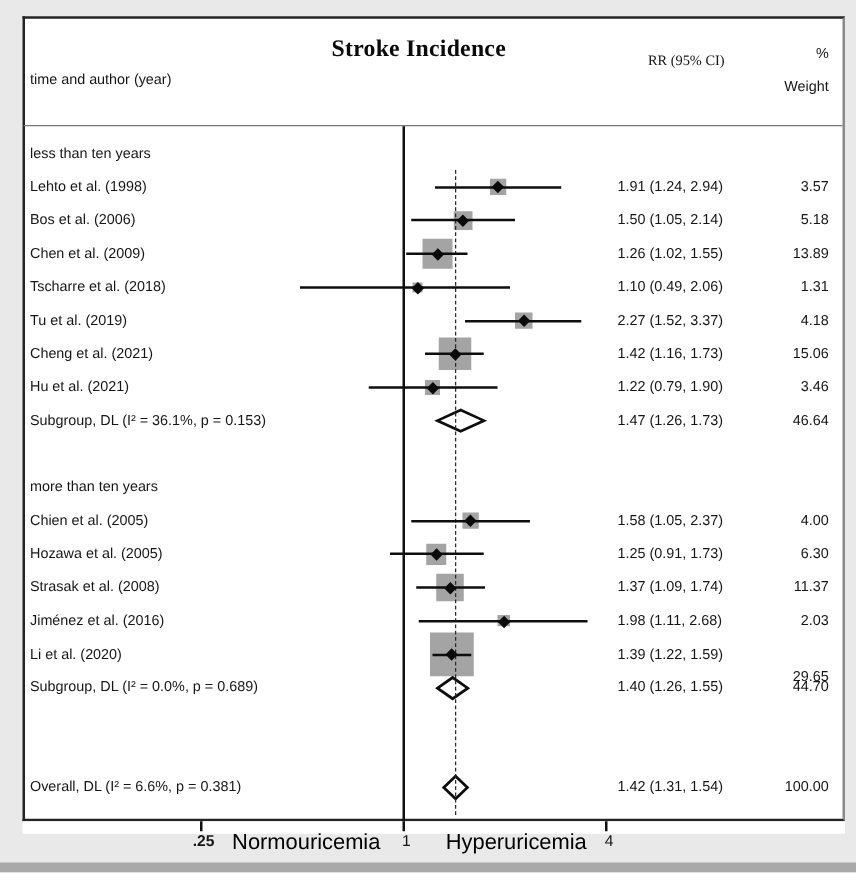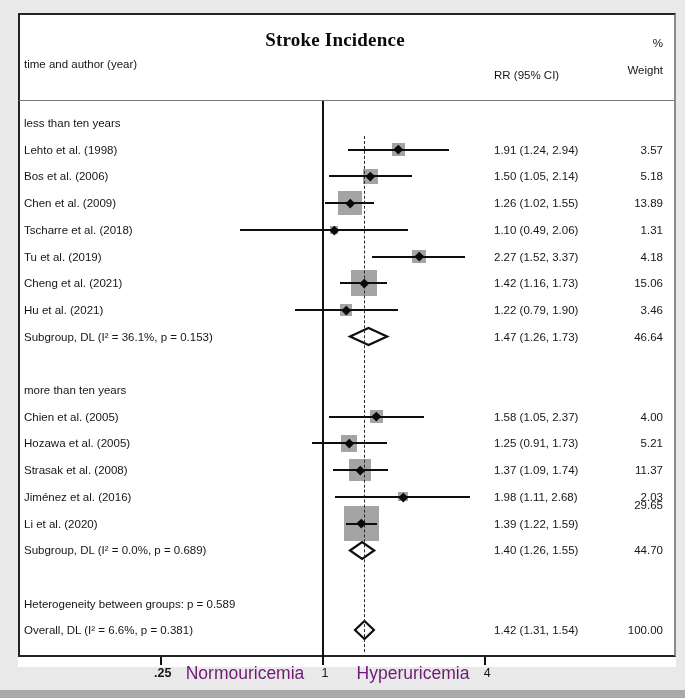--- a/index.html
+++ b/index.html
@@ -15,37 +15,37 @@
   }
   .title{
     position:absolute;left:18px;top:29px;width:634px;text-align:center;
     font-family:"Liberation Serif",serif;font-weight:bold;font-size:19px;
     letter-spacing:.2px;color:#0a0a0a;
   }
   .txt{font-size:11.5px;line-height:14px;height:14px;white-space:nowrap;}
   .col-head{position:absolute;}
   .head-study{left:24px;top:57px;}
   .head-pct{left:605px;top:36px;width:58px;text-align:right;}
-  .head-rr{left:494px;top:68px;width:110px;text-align:left;}
+  .head-rr{left:494px;top:42px;width:110px;text-align:center;font-family:Liberation Serif, serif;}
   .head-weight{left:605px;top:63px;width:58px;text-align:right;}
   .header-rule{position:absolute;left:19px;top:100px;width:655px;height:1px;background:#787878;}
   #plot{position:absolute;left:0;top:0;width:685px;height:698px;pointer-events:none;}
   .row-label{position:absolute;left:24px;z-index:6;}
   .rrcol{position:absolute;left:494px;width:110px;z-index:6;}
   .wcol{position:absolute;left:605px;width:58px;text-align:right;z-index:6;}
   .nullline{position:absolute;left:322px;top:101px;width:1.6px;height:556px;background:#111;z-index:1;}
   .dashline{position:absolute;left:364px;top:136px;height:516px;width:0;border-left:1.6px dashed #2a2a2a;z-index:3;}
   .sq{position:absolute;background:#a4a4a4;z-index:1;}
   .ci{position:absolute;height:2px;background:#0e0e0e;z-index:4;}
   .mk{position:absolute;width:6.6px;height:6.6px;background:#0a0a0a;transform:rotate(45deg);z-index:5;}
   .dmd{position:absolute;z-index:2;}
   .apron{position:absolute;left:18px;top:657px;width:658px;height:10px;background:#ffffff;}
   .tick{position:absolute;top:657px;width:1.8px;height:8px;background:#111;z-index:7;}
   .tick-label{position:absolute;top:666px;transform:translateX(-50%);font-size:12.5px;white-space:nowrap;z-index:7;}
-  .axis-word{position:absolute;top:663px;transform:translateX(-50%);font-size:17.5px;line-height:20px;color:#701a75;white-space:nowrap;z-index:7;}
+  .axis-word{position:absolute;top:663px;transform:translateX(-50%);font-size:17.5px;line-height:20px;color:#000000;white-space:nowrap;z-index:7;}
   .bottom-strip{position:absolute;left:0;top:690px;width:685px;height:8px;background:#a9a9a9;}
 </style>
 </head>
 <body>
 
 <div class="page">
   <div class="figure-box"></div>
 
   <div class="title">Stroke Incidence</div>
   <div class="col-head head-study txt">time and author (year)</div>
@@ -111,46 +111,45 @@
       <div class="sq" style="left: 369.919px; top: 410.1px; width: 13.2px; height: 13.2px;"></div>
       <div class="ci" style="left: 328.708px; top: 415.7px; width: 95.2497px;"></div>
       <div class="mk" style="left: 373.219px; top: 413.4px;"></div>
       <div class="rrcol txt" style="top: 409.7px;">1.58 (1.05, 2.37)</div>
       <div class="wcol txt" style="top: 409.7px;">4.00</div>
       <div class="row-label txt" style="top: 436.4px;">Hozawa et al. (2005)</div>
       <div class="sq" style="left: 340.825px; top: 435.117px; width: 16.5659px; height: 16.5659px;"></div>
       <div class="ci" style="left: 311.966px; top: 442.4px; width: 75.1646px;"></div>
       <div class="mk" style="left: 345.808px; top: 440.1px;"></div>
       <div class="rrcol txt" style="top: 436.4px;">1.25 (0.91, 1.73)</div>
-      <div class="wcol txt" style="top: 436.4px;">5.21</div>
+      <div class="wcol txt" style="top: 436.4px;">6.30</div>
       <div class="row-label txt" style="top: 463.1px;">Strasak et al. (2008)</div>
       <div class="sq" style="left: 348.705px; top: 458.973px; width: 22.2548px; height: 22.2548px;"></div>
       <div class="ci" style="left: 333.083px; top: 469.1px; width: 54.7218px;"></div>
       <div class="mk" style="left: 356.533px; top: 466.8px;"></div>
       <div class="rrcol txt" style="top: 463.1px;">1.37 (1.09, 1.74)</div>
       <div class="wcol txt" style="top: 463.1px;">11.37</div>
       <div class="row-label txt" style="top: 489.8px;">Jiménez et al. (2016)</div>
       <div class="sq" style="left: 398.221px; top: 492.098px; width: 9.40355px; height: 9.40355px;"></div>
       <div class="ci" style="left: 335.21px; top: 495.8px; width: 134.697px;"></div>
       <div class="mk" style="left: 399.622px; top: 493.5px;"></div>
       <div class="rrcol txt" style="top: 489.8px;">1.98 (1.11, 2.68)</div>
       <div class="wcol txt" style="top: 489.8px;">2.03</div>
       <div class="row-label txt" style="top: 516.5px;">Li et al. (2020)</div>
       <div class="sq" style="left: 343.559px; top: 505.531px; width: 35.9382px; height: 35.9382px;"></div>
       <div class="ci" style="left: 346.266px; top: 522.5px; width: 30.9913px;"></div>
       <div class="mk" style="left: 358.229px; top: 520.2px;"></div>
       <div class="rrcol txt" style="top: 516.5px;">1.39 (1.22, 1.59)</div>
-      <div class="wcol txt" style="top: 498px;">29.65</div>
+      <div class="wcol txt" style="top: 535px;">29.65</div>
       <div class="row-label txt" style="top: 543.2px;">Subgroup, DL (I² = 0.0%, p = 0.689)</div>
       <svg width="30.23575556622899" height="23" class="dmd" style="left: 347.04px; top: 538.7px;">
         <polygon points="3,11.5 15.117877783114494,3 27.23575556622899,11.5 15.117877783114494,20" fill="#ffffff" stroke="#0e0e0e" stroke-width="2.2"></polygon>
       </svg>
       <div class="rrcol txt" style="top: 543.2px;">1.40 (1.26, 1.55)</div>
       <div class="wcol txt" style="top: 543.2px;">44.70</div>
-      <div class="row-label txt" style="top: 596.6px;">Heterogeneity between groups: p = 0.589</div>
       <div class="row-label txt" style="top: 623.3px;">Overall, DL (I² = 6.6%, p = 0.381)</div>
       <svg width="24.92536766785986" height="24" class="dmd" style="left: 351.593px; top: 618.3px;">
         <polygon points="3,12 12.46268383392993,3 21.92536766785986,12 12.46268383392993,21" fill="#ffffff" stroke="#0e0e0e" stroke-width="2.2"></polygon>
       </svg>
       <div class="rrcol txt" style="top: 623.3px;">1.42 (1.31, 1.54)</div>
       <div class="wcol txt" style="top: 623.3px;">100.00</div>
     </div>
 
   <div class="apron"></div>
   <div id="axis">

